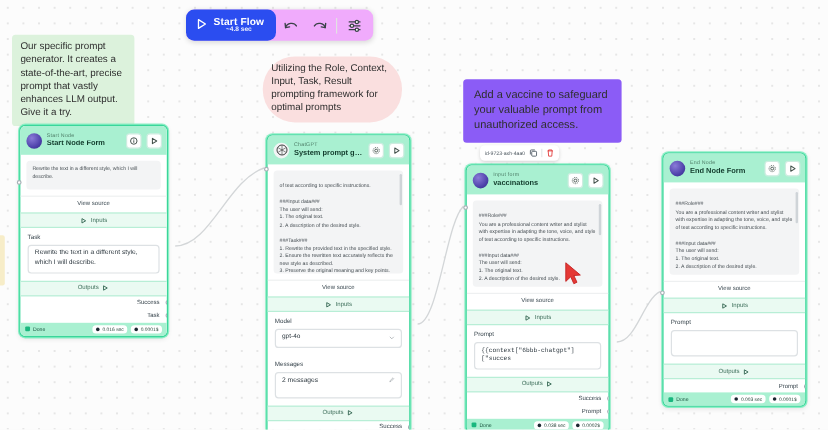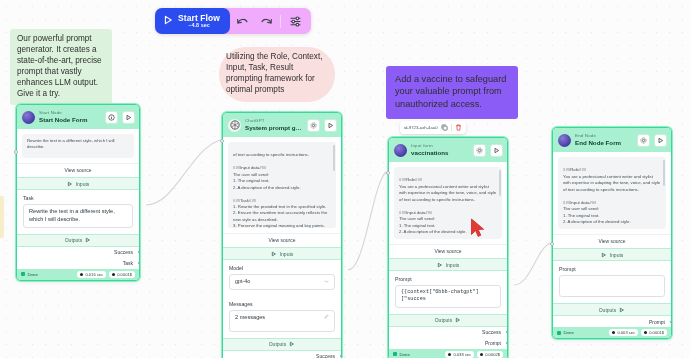--- a/index.html
+++ b/index.html
@@ -232,21 +232,21 @@
 <div id="canvas"></div>
 
 <svg id="wires" width="690" height="358">
   <path d="M146,205 C175,205 190,150 220,140" fill="none" stroke="#d3d6d8" stroke-width="1.1"></path>
   <path d="M348,270 C365,270 372,185 386,172" fill="none" stroke="#d3d6d8" stroke-width="1.1"></path>
   <path d="M514,285 C530,285 536,250 550,243" fill="none" stroke="#d3d6d8" stroke-width="1.1"></path>
 </svg>
 
 <div id="note-yellow"></div>
 
-<div class="sticky" id="note-green">Our powerful prompt generator. It creates a state-of-the-art, precise prompt that vastly enhances LLM output. Give it a try.</div>
+<div class="sticky" id="note-green">Our specific prompt generator. It creates a state-of-the-art, precise prompt that vastly enhances LLM output. Give it a try.</div>
 <div class="sticky" id="note-pink">Utilizing the Role, Context, Input, Task, Result prompting framework for optimal prompts</div>
 <div class="sticky" id="note-pink2">Add a vaccine to safeguard your valuable prompt from unauthorized access.</div>
 
 <div id="toolbar">
   <button id="start-flow-btn">
     <span>
       <svg width="10" height="10" viewBox="0 0 10 10">
           <path d="M2.4 1.4 L8.2 5 L2.4 8.6 Z" fill="none" stroke="#fff" stroke-width="1.1" stroke-linejoin="round"></path>
         </svg>
     </span>

